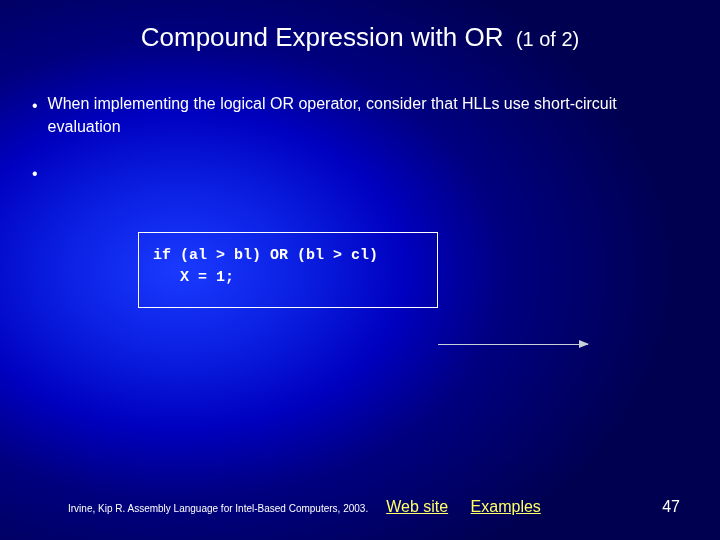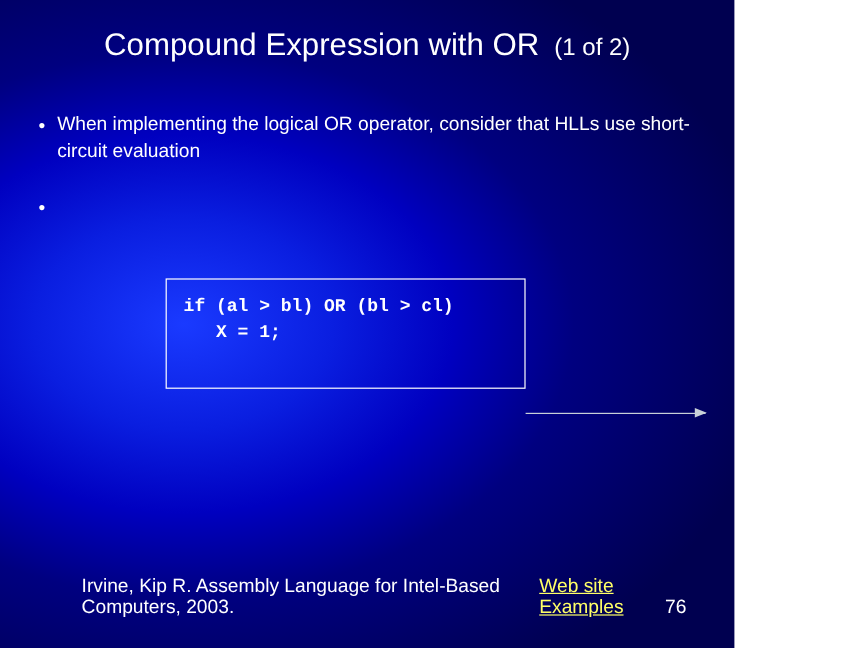--- a/index.html
+++ b/index.html
@@ -5,21 +5,21 @@
   html, body {
     margin: 0;
     padding: 0;
     width: 720px;
     height: 540px;
     overflow: hidden;
     font-family: Arial, Helvetica, sans-serif;
   }
   .slide {
     position: relative;
-    width: 612px;
+    width: 720px;
     height: 540px;
     background: radial-gradient(ellipse 500px 350px at 25% 50%, #1a3aff 0%, #0a1ee0 25%, #0000c0 45%, #000080 65%, #000050 100%);
     color: #ffffff;
   }
   .title-row {
     position: absolute;
     top: 22px;
     left: 0;
     width: 100%;
     text-align: center;
@@ -51,21 +51,21 @@
     flex: 0 0 auto;
     margin-right: 10px;
     margin-top: 2px;
   }
   .codebox {
     position: absolute;
     top: 232px;
     left: 138px;
     width: 300px;
     border: 1px solid #ffffff;
-    padding: 12px 14px 34px 14px;
+    padding: 12px 14px 18px 14px;
     font-family: "Courier New", Courier, monospace;
     font-size: 15px;
     font-weight: bold;
     line-height: 1.45;
     white-space: pre;
     color: #ffffff;
     box-sizing: border-box;
   }
   .arrow {
     position: absolute;
@@ -90,21 +90,21 @@
     position: absolute;
     bottom: 24px;
     left: 68px;
     right: 32px;
     font-size: 11px;
     color: #ffffff;
     display: flex;
     align-items: baseline;
   }
   .footer .cite {
-    font-size: 16px;
+    font-size: 10px;
   }
   .footer .links {
     margin-left: 18px;
     font-size: 16px;
   }
   .footer .links a {
     color: #ffff66;
     text-decoration: underline;
     margin-right: 18px;
     cursor: pointer;
@@ -143,15 +143,15 @@
   <div class="arrow"></div>
 
   <div class="footer">
     <span class="cite">Irvine, Kip R. Assembly Language for Intel-Based Computers, 2003.</span>
     <span class="links">
       <a>Web site</a>
       <a>Examples</a>
     </span>
   </div>
 
-  <div class="pagenum">76</div>
+  <div class="pagenum">47</div>
 
 </div>
 
 </body></html>

